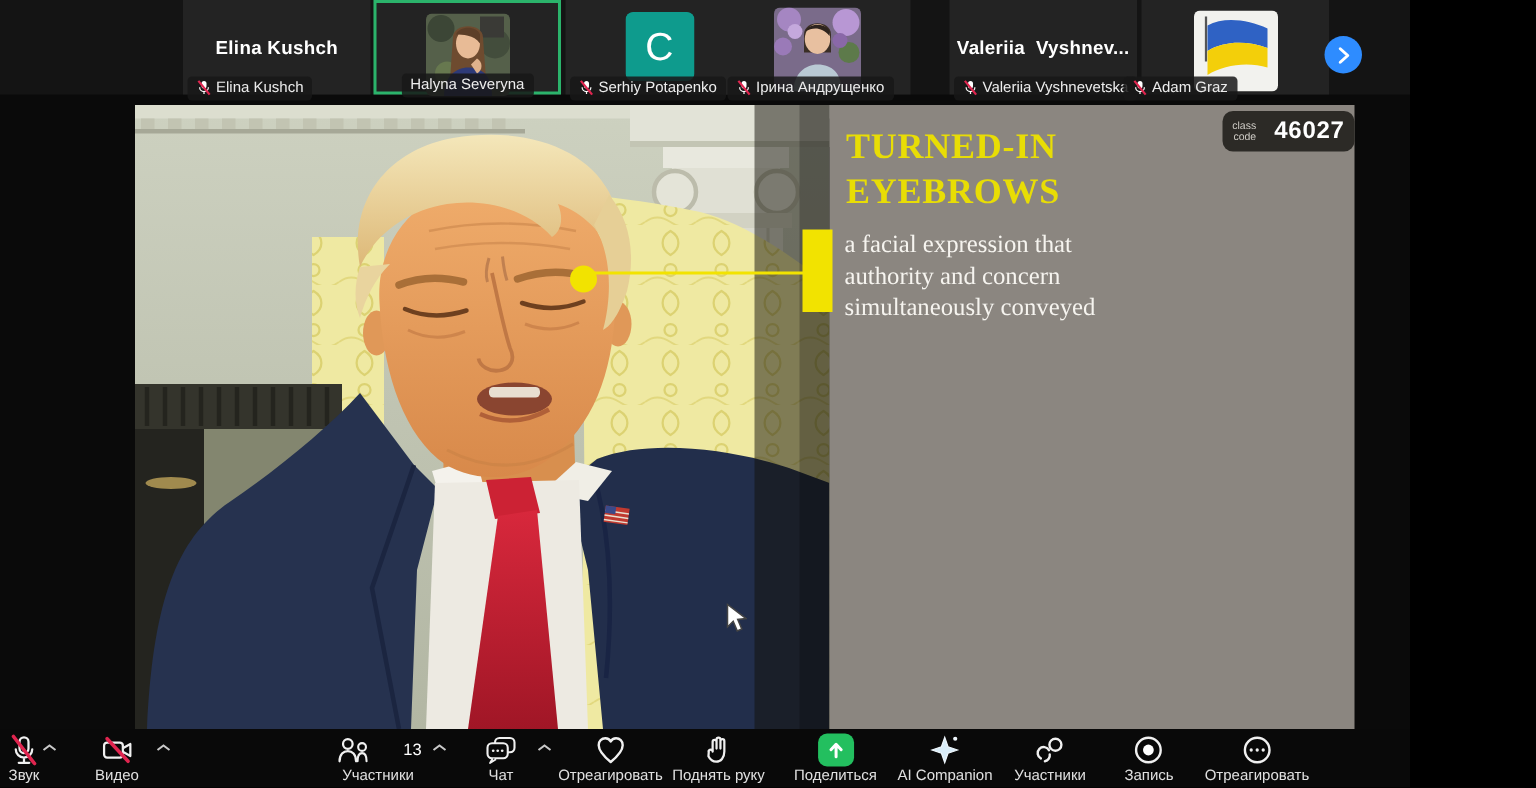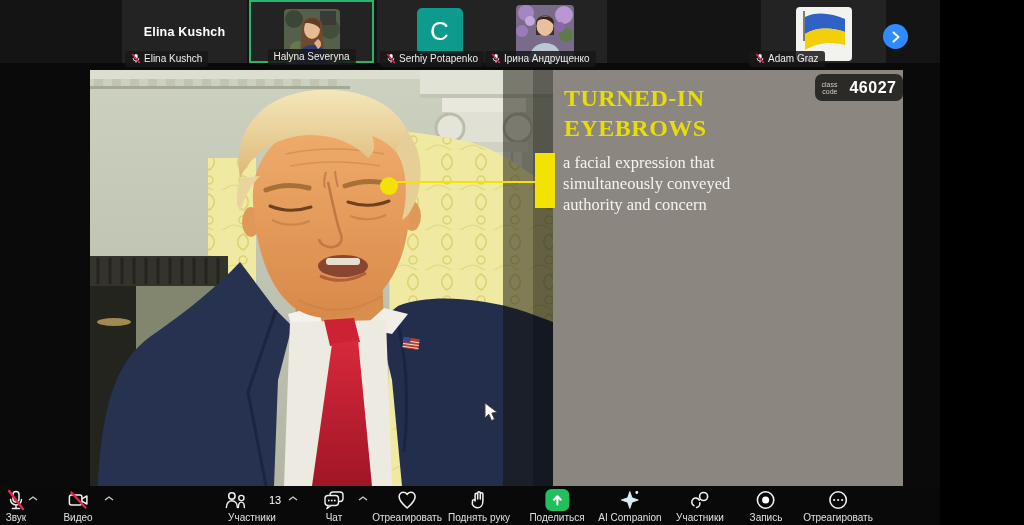--- a/index.html
+++ b/index.html
@@ -125,20 +125,31 @@
       <div class="pill">
         <svg width="10" height="11" viewBox="0 0 12 13">
             <rect x="4" y="1" width="4" height="6" rx="2" fill="#fff"></rect>
             <path d="M2.5,6 a3.5,3.5 0 0 0 7,0 M6,9.5 v2" stroke="#fff" stroke-width="1" fill="none"></path>
             <line x1="1.5" y1="1" x2="10.5" y2="12" stroke="#e0254f" stroke-width="1.8"></line>
           </svg>
         <span>Ірина Андрущенко</span>
       </div>
     </div>
 
+    <div class="tile" style="left:633px">
+      <div class="center-name">Valeriia  Vyshnev...</div>
+      <div class="pill">
+        <svg width="10" height="11" viewBox="0 0 12 13">
+            <rect x="4" y="1" width="4" height="6" rx="2" fill="#fff"></rect>
+            <path d="M2.5,6 a3.5,3.5 0 0 0 7,0 M6,9.5 v2" stroke="#fff" stroke-width="1" fill="none"></path>
+            <line x1="1.5" y1="1" x2="10.5" y2="12" stroke="#e0254f" stroke-width="1.8"></line>
+          </svg>
+        <span>Valeriia Vyshnevetska</span>
+      </div>
+    </div>
 
     <div class="tile" style="left:761px">
       <div class="avatar-box" style="width:56px;height:54px">
         <svg width="56" height="54" viewBox="0 0 56 54">
           <rect width="56" height="54" fill="#f2f2ee"></rect>
           <line x1="8" y1="4" x2="8" y2="34" stroke="#555" stroke-width="1.5"></line>
           <path d="M9,10 C20,4 36,6 49,12 L49,25 C36,20 20,20 9,27 Z" fill="#2f62c4"></path>
           <path d="M9,27 C20,20 36,20 49,25 L49,38 C36,34 20,36 9,43 Z" fill="#f3cf0a"></path>
         </svg>
       </div>
@@ -268,22 +279,22 @@
     </svg>
   </div>
 
   <div class="panel">
     <div class="panel-title">
       <div>TURNED-IN</div>
       <div>EYEBROWS</div>
     </div>
     <div class="panel-body">
       <div> a facial expression that</div>
+      <div>authority and concern</div>
       <div>simultaneously conveyed</div>
-      <div>authority and concern</div>
     </div>
     <div class="class-chip">
       <div class="chip-words">
         <span>class</span>
         <span>code</span>
       </div>
       <span class="chip-value">46027</span>
     </div>
   </div>
 

